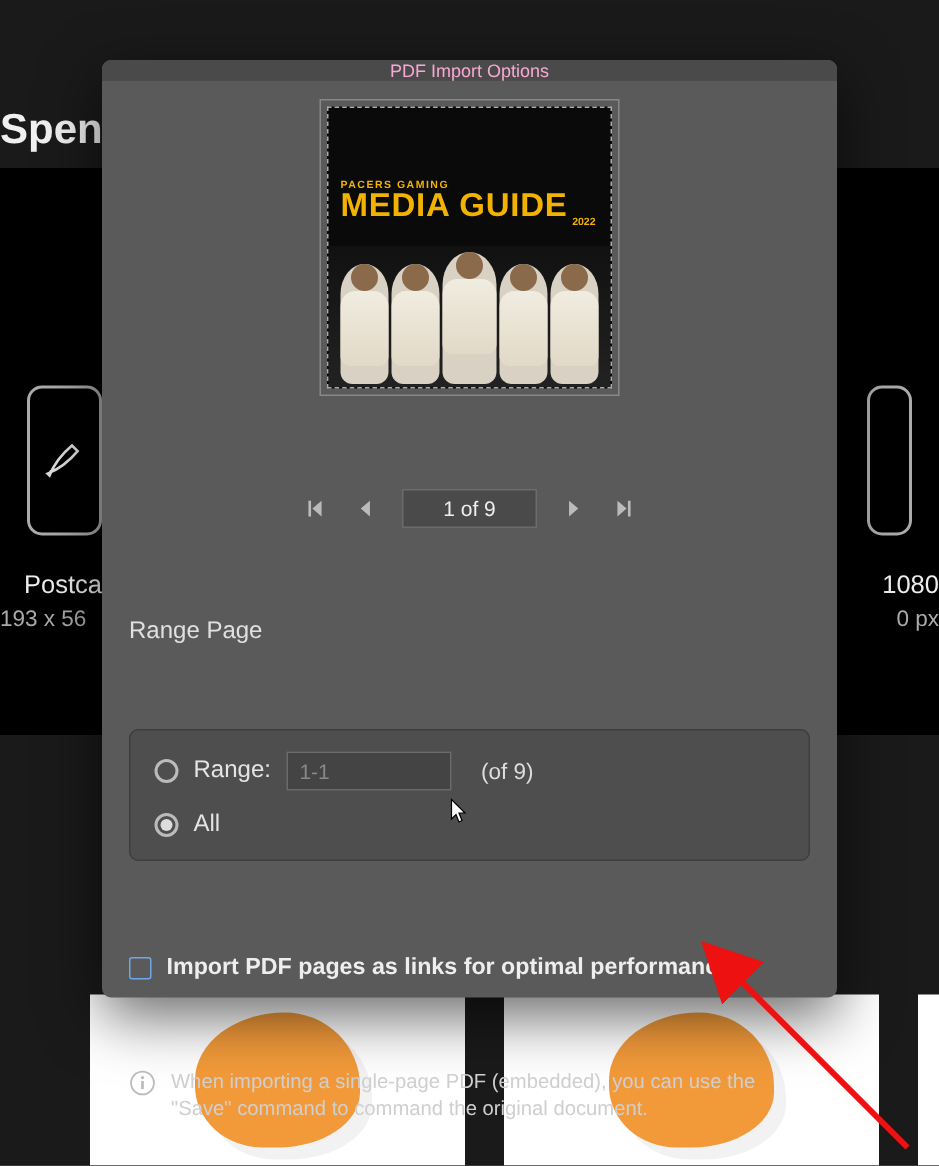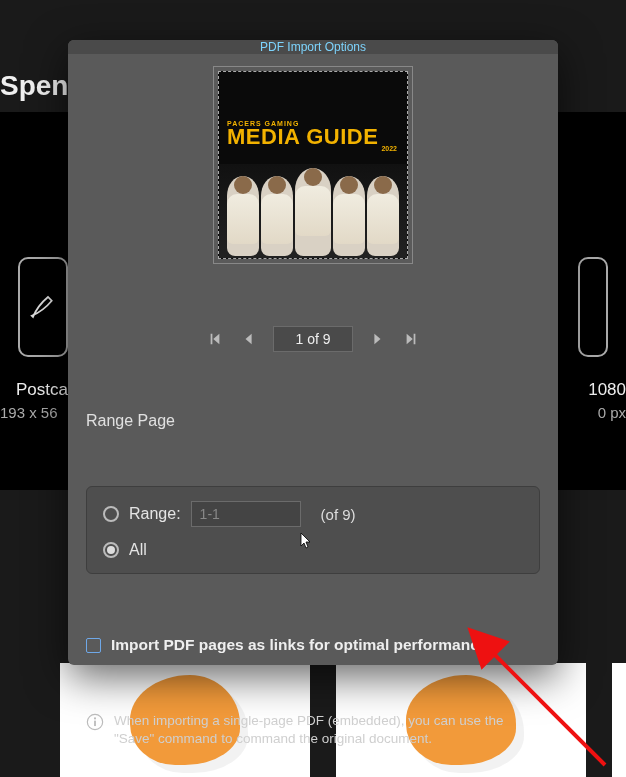--- a/index.html
+++ b/index.html
@@ -19,40 +19,40 @@
 
   
   .thumb { position: absolute; top: 663px; height: 114px; background: #fff; display:flex; align-items:center; justify-content:center; }
   .thumb .blob { width: 110px; height: 90px; background: #f29a3a; border-radius: 60% 50% 55% 45% / 55% 60% 45% 50%; box-shadow: 8px 8px 0 rgba(0,0,0,0.05); }
   .thumb.t1 { left: 60px; width: 250px; }
   .thumb.t2 { left: 336px; width: 250px; }
   .thumb.t3 { left: 612px; width: 14px; }
 
   
   .dialog { position: absolute; top: 40px; left: 68px; width: 490px; height: 625px; background: #5a5a5a; border-radius: 6px; box-shadow: 0 12px 40px rgba(0,0,0,0.6); color: #e4e4e4; display:flex; flex-direction:column; }
-  .dlg-titlebar { height: 22px; background: #4a4a4a; border-radius: 6px 6px 0 0; display:flex; align-items:center; justify-content:center; font-size: 12px; color: #7dd3fc; }
+  .dlg-titlebar { height: 22px; background: #4a4a4a; border-radius: 6px 6px 0 0; display:flex; align-items:center; justify-content:center; font-size: 12px; color: #f9a8d4; }
   .dlg-body { flex:1; padding: 12px 18px 16px 18px; display:flex; flex-direction:column;gap:46px; }
 
   .preview-wrap { align-self: center; width: 200px; height: 198px; border: 1px solid #888; padding: 4px; display:flex; }
   .preview-inner { border: 1px dashed #aaa; flex:1; background: #0a0a0a; position: relative; overflow:hidden; }
   .media-guide-band { position:absolute; left:0; right:0; top:48px; height:44px; display:flex; flex-direction:column; align-items:flex-start; padding-left:8px; }
   .mg-small { font-size: 7px; letter-spacing: 1px; color:#f2b200; font-weight:700; }
   .mg-big { font-size: 22px; font-weight: 900; color:#f2b200; letter-spacing: 0.5px; font-family: Impact, "Arial Black", sans-serif; line-height: 0.9; }
   .mg-year { font-size: 7px; color:#f2b200; font-weight:700; align-self:flex-end; padding-right:10px; margin-top:-2px; }
   .mg-city { position:absolute; left:0; right:0; bottom:0; top:92px; background: linear-gradient(#111,#222); }
   .mg-team { position:absolute; left:0; right:0; bottom:2px; height:90px; display:flex; justify-content:center; align-items:flex-end; gap:2px; }
   .person { width:32px; height:80px; background:#d9d1c4; border-radius: 50% 50% 8px 8px / 25% 25% 8px 8px; position:relative; }
   .person::before { content:""; position:absolute; top:0; left:50%; transform:translateX(-50%); width:18px; height:18px; background:#8a6a4a; border-radius:50%; }
   .person::after { content:""; position:absolute; top:18px; left:0; right:0; height:50px; background: linear-gradient(#f0ece0,#e2d9c7); border-radius: 10px 10px 6px 6px; }
   .person.c { height:88px; width:36px; }
 
   .pager { display:flex; align-items:center; justify-content:center; gap:14px; margin-top: 16px; }
   .pager .btn { width:20px; height:20px; color:#bbb; display:flex; align-items:center; justify-content:center; cursor:pointer; }
   .pager .btn svg { width:14px; height:14px; fill:#bbb; }
-  .pager input { width: 80px; height:26px; background:#4a4a4a; border:1px solid #6b6b6b; color:#eee; text-align:center; font-size:14px; }
+  .pager input { width: 90px; height:26px; background:#4a4a4a; border:1px solid #6b6b6b; color:#eee; text-align:center; font-size:14px; }
 
   .section-label { margin-top: 14px; font-size: 16px; color:#e0e0e0; }
   .select-page-panel { margin-top: 10px; background:#4e4e4e; border:1px solid #3e3e3e; border-radius:6px; padding: 14px 16px; display:flex; flex-direction:column; gap:14px; }
   .radio-row { display:flex; align-items:center; gap:10px; }
   .radio { width:16px; height:16px; border:2px solid #bbb; border-radius:50%; display:inline-flex; align-items:center; justify-content:center; }
   .radio.on::after { content:""; width:8px; height:8px; background:#ddd; border-radius:50%; }
   .range-input { width:110px; height:26px; background:#444; border:1px solid #6b6b6b; padding:0 8px; color:#888; font-size:14px; }
   .radio-label { font-size:16px; color:#e4e4e4; }
   .of-text { font-size:15px; color:#ddd; margin-left:10px; }
 

